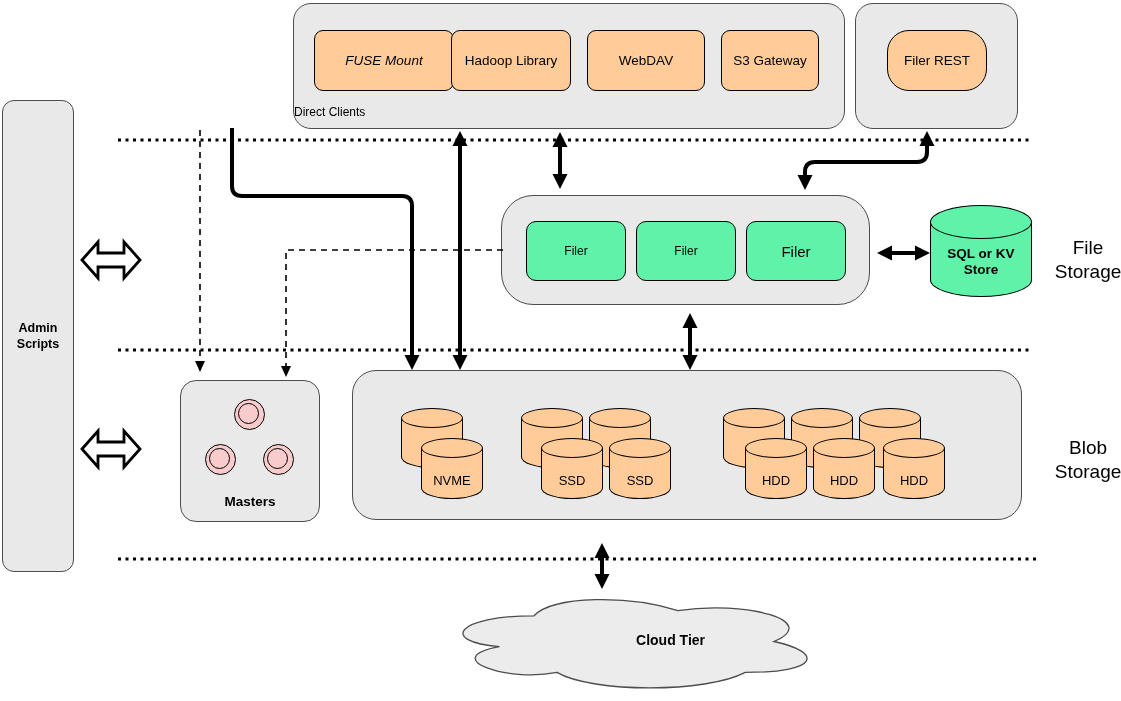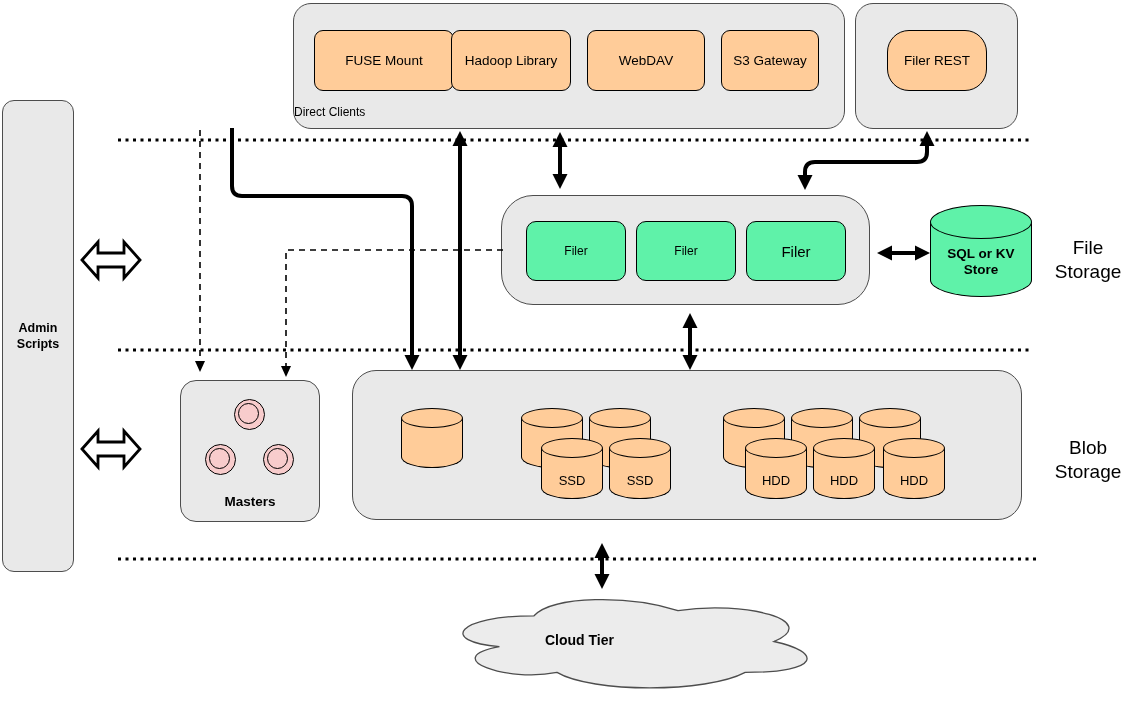--- a/index.html
+++ b/index.html
@@ -21,35 +21,35 @@
   
   .cyl{position:absolute;}
   .cyl-top{position:absolute;left:0;top:0;width:100%;height:20px;border:1.5px solid #000;border-radius:50%;background:#FFCC99;box-sizing:border-box;}
   .cyl-body{position:absolute;left:0;top:10px;right:0;bottom:0;border:1.5px solid #000;border-top:none;border-radius:0 0 50% 50% / 0 0 11px 11px;background:#FFCC99;box-sizing:border-box;}
   .cyl-lbl{position:absolute;left:0;right:0;bottom:11px;text-align:center;font-size:13px;}
   .sql-cyl .cyl-top{height:34px;background:#5FF2A9;}
   .sql-cyl .cyl-body{top:17px;background:#5FF2A9;border-radius:0 0 50% 50% / 0 0 17px 17px;}
   .sql-lbl{position:absolute;left:6px;right:6px;top:34px;bottom:12px;display:flex;align-items:center;justify-content:center;text-align:center;font-weight:bold;font-size:13.5px;line-height:1.2;}
   .filer-node{font-size:12px;border-radius:10px;}
   .filer-node.big{font-size:15px;}
-  .cloud-label{position:absolute;left:545px;top:632px;width:160px;text-align:left;font-weight:bold;font-size:14px;}
+  .cloud-label{position:absolute;left:545px;top:632px;width:160px;text-align:right;font-weight:bold;font-size:14px;}
   svg.overlay{position:absolute;left:0;top:0;z-index:5;pointer-events:none;}
 </style>
 </head>
 <body>
 
 <div id="canvas">
 
   <div class="admin-box">
     <span>Admin Scripts</span>
   </div>
 
 
   <div class="grp" style="left:293px;top:3px;width:552px;height:126px;">
-    <div class="node orange" style="left:20px;top:26px;width:140px;height:61px;">
+    <div class="node orange" style="left:20px;top:26px;width:140px;height:61px;font-style:italic;">
       <span>FUSE Mount</span>
     </div>
     <div class="node orange" style="left:157px;top:26px;width:120px;height:61px;">
       <span>Hadoop Library</span>
     </div>
     <div class="node orange" style="left:293px;top:26px;width:118px;height:61px;">
       <span>WebDAV</span>
     </div>
     <div class="node orange" style="left:427px;top:26px;width:98px;height:61px;">
       <span>S3 Gateway</span>
@@ -117,20 +117,25 @@
       </div>
     <div class="cyl" style="left:438px;top:37px;width:62px;height:60px;">
         <div class="cyl-body"></div>
         <div class="cyl-top"></div>
       </div>
     <div class="cyl" style="left:506px;top:37px;width:62px;height:60px;">
         <div class="cyl-body"></div>
         <div class="cyl-top"></div>
       </div>
 
+    <div class="cyl" style="left:68px;top:67px;width:62px;height:61px;">
+        <div class="cyl-body"></div>
+        <div class="cyl-top"></div>
+        <div class="cyl-lbl">NVME</div>
+      </div>
     <div class="cyl" style="left:188px;top:67px;width:62px;height:61px;">
         <div class="cyl-body"></div>
         <div class="cyl-top"></div>
         <div class="cyl-lbl">SSD</div>
       </div>
     <div class="cyl" style="left:256px;top:67px;width:62px;height:61px;">
         <div class="cyl-body"></div>
         <div class="cyl-top"></div>
         <div class="cyl-lbl">SSD</div>
       </div>

